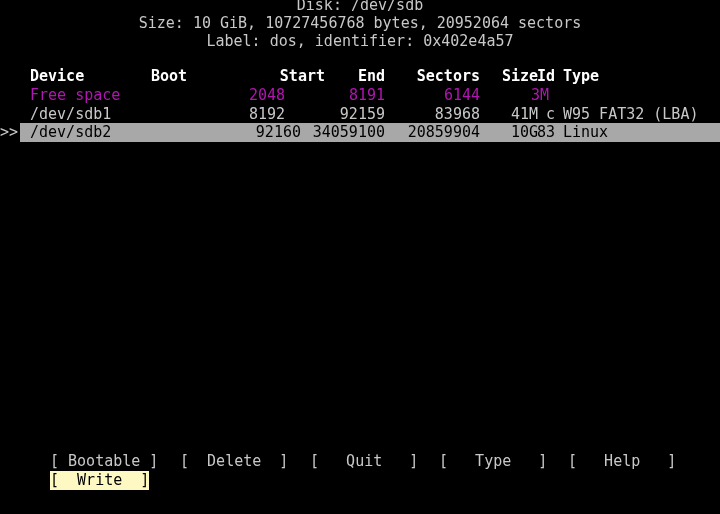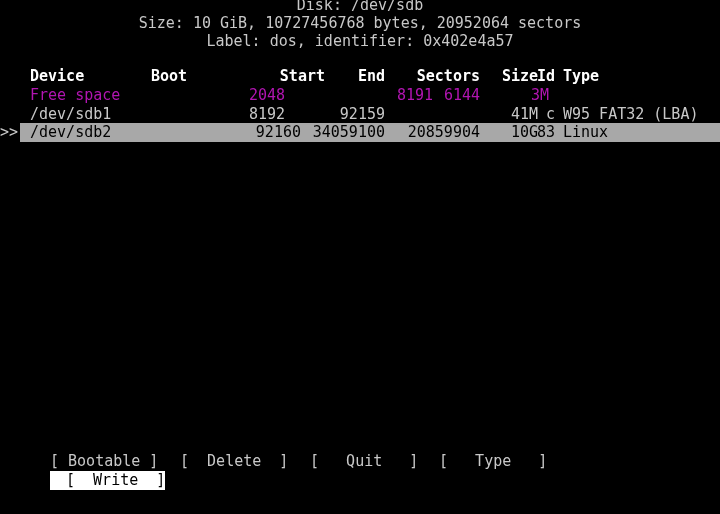--- a/index.html
+++ b/index.html
@@ -104,23 +104,22 @@
   }
   .mi {
     position: absolute;
     top: 0;
     height: 18.6px;
     line-height: 18.6px;
     color: #c8c8c8;
     white-space: pre;
   }
   .mi.sel {
-    background: #ffffff;
+    background: #fef9c3;
     color: #000000;
-    padding-left: 16px;
   }
 </style>
 </head>
 <body>
 
 <div id="screen">
 
   <div class="row center hdr-line" style="top:-4px;">Disk: /dev/sdb</div>
 
   <div class="row center hdr-line" style="top:14px;">Size: 10 GiB, 10727456768 bytes, 20952064 sectors</div>
@@ -138,34 +137,35 @@
       <span class="c r hdr-cell" style="left:503px;width:52px;">Id</span>
       <span class="c l hdr-cell" style="left:563px;">Type</span>
     </div>
   </div>
 
   <div class="tbl-row" style="top:86px;">
     <div class="cells">
       <span class="c l free" style="left:30px;">Free space</span>
       <span class="c l free" style="left:151px;"></span>
       <span class="c r free" style="left:160px;width:125px;">2048</span>
-      <span class="c r free" style="left:260px;width:125px;margin-left:48px;">8191</span>
+      <span class="c r free" style="left:260px;width:125px;">8191</span>
       <span class="c r free" style="left:355px;width:125px;">6144</span>
       <span class="c r free" style="left:460px;width:78px;margin-left:11px;">3M</span>
       <span class="c r free" style="left:503px;width:52px;"></span>
       <span class="c l free" style="left:563px;"></span>
     </div>
   </div>
 
   <div class="tbl-row" style="top:104.6px;">
     <div class="cells">
       <span class="c l normal" style="left:30px;">/dev/sdb1</span>
       <span class="c l normal" style="left:151px;"></span>
       <span class="c r normal" style="left:160px;width:125px;">8192</span>
       <span class="c r normal" style="left:260px;width:125px;">92159</span>
+      <span class="c r normal" style="left:355px;width:125px;">83968</span>
       <span class="c r normal" style="left:460px;width:78px;">41M</span>
       <span class="c r normal" style="left:503px;width:52px;">c</span>
       <span class="c l normal" style="left:563px;">W95 FAT32 (LBA)</span>
     </div>
   </div>
 
   <div class="tbl-row selrow" style="top:123.2px;">
     <div class="selbar"></div>
     <span class="marker">&gt;&gt;</span>
     <div class="cells">
@@ -178,19 +178,20 @@
       <span class="c r" style="left:503px;width:52px;">83</span>
       <span class="c l" style="left:563px;">Linux</span>
     </div>
   </div>
 
   <div class="menubar" style="top:452px;">
     <span class="mi" style="left:50px;">[ Bootable ]</span>
     <span class="mi" style="left:180px;">[  Delete  ]</span>
     <span class="mi" style="left:310px;">[   Quit   ]</span>
     <span class="mi" style="left:439px;">[   Type   ]</span>
+    <span class="mi" style="left:568px;">[   Help   ]</span>
   </div>
 
   <div class="menubar" style="top:471px;">
     <span class="mi sel" style="left:50px;">[  Write  ]</span>
   </div>
 
 </div>
 
 </body></html>

